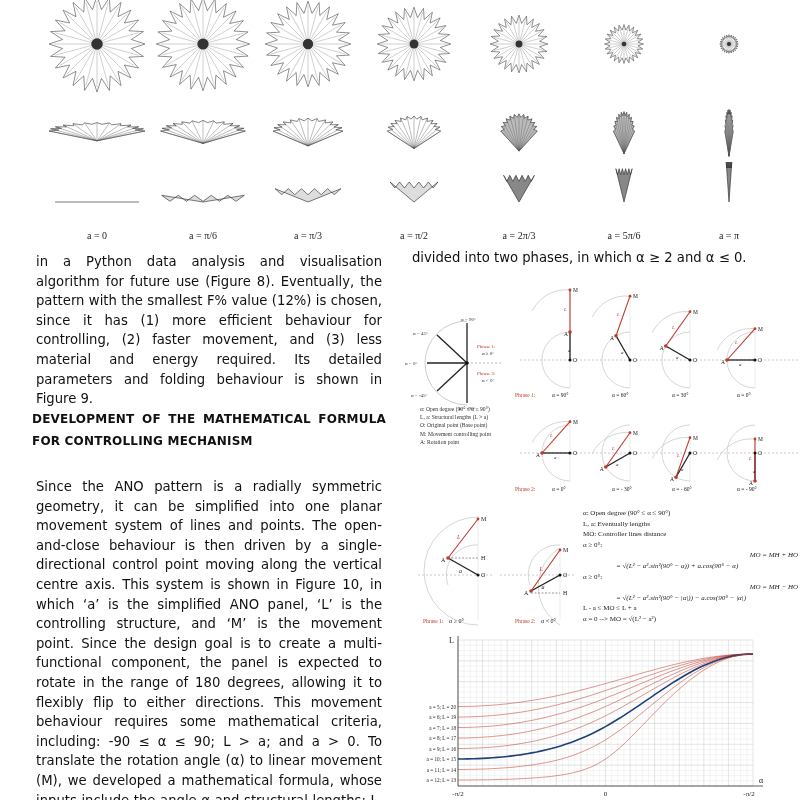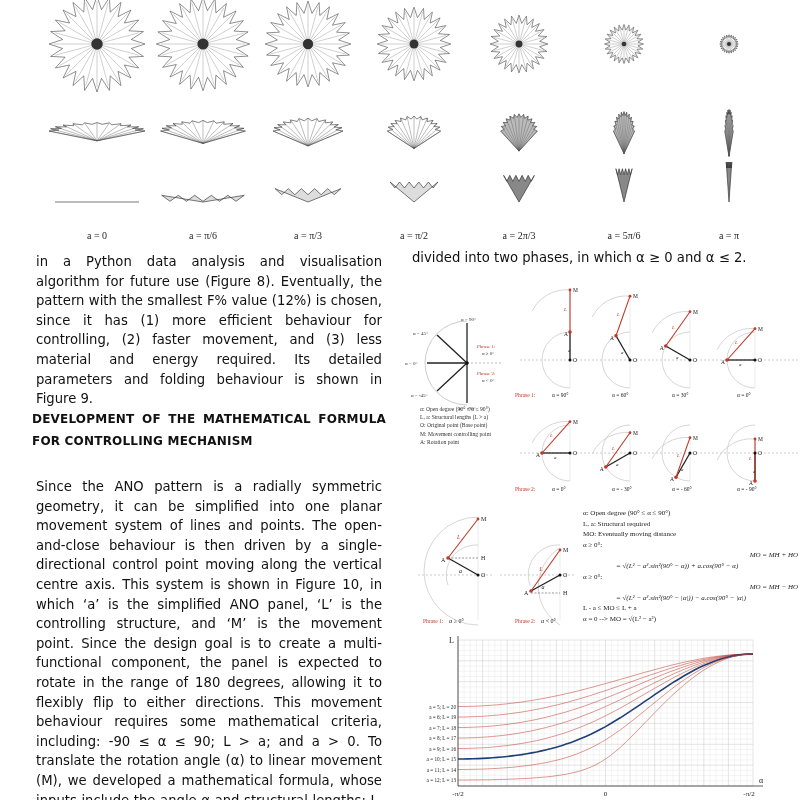--- a/index.html
+++ b/index.html
@@ -357,21 +357,21 @@
 <div class="fig8-label" style="left: 97px;">a = 0</div><div class="fig8-label" style="left: 203px;">a = π/6</div><div class="fig8-label" style="left: 308px;">a = π/3</div><div class="fig8-label" style="left: 414px;">a = π/2</div><div class="fig8-label" style="left: 519px;">a = 2π/3</div><div class="fig8-label" style="left: 624px;">a = 5π/6</div><div class="fig8-label" style="left: 729px;">a = π</div></div>
 
 <div id="col-left-top" class="abs body-text">
   <p>in a Python data analysis and visualisation algorithm for future use (Figure 8).  Eventually, the pattern with the smallest F% value (12%) is chosen, since it has (1) more efficient behaviour for controlling, (2) faster movement, and (3) less material and energy required.  Its detailed parameters and folding behaviour is shown in Figure 9.</p>
 </div>
 <div id="section-heading" class="abs">DEVELOPMENT OF THE MATHEMATICAL FORMULA FOR CONTROLLING MECHANISM</div>
 <div id="col-left-bottom" class="abs body-text">
   <p>Since the ANO pattern is a radially symmetric geometry, it can be simplified into one planar movement system of lines and points.  The open-and-close behaviour is then driven by a single-directional control point moving along the vertical centre axis. This system is shown in Figure 10, in which ‘a’ is the simplified ANO panel, ‘L’ is the controlling structure, and ‘M’ is the movement point.  Since the design goal is to create a multi-functional component, the panel is expected to rotate in the range of 180 degrees, allowing it to flexibly flip to either directions.  This movement behaviour requires some mathematical criteria, including:  -90 ≤ α ≤ 90; L &gt; a; and a &gt; 0.  To translate the rotation angle (α) to linear movement (M), we developed a mathematical formula, whose inputs include the angle α and structural lengths: L, a; and out-</p>
 </div>
 
-<div id="col-right-top" class="abs body-text" style="text-align:left;">divided into two phases, in which α ≥ 0 and α ≤ 2.</div>
+<div id="col-right-top" class="abs body-text" style="text-align:left;">divided into two phases, in which α ≥ 2 and α ≤ 0.</div>
 
 <svg class="abs" style="left:405px;top:315px;" width="100" height="95">
   <path d="M62,6 A42,42 0 0,0 62,90" fill="none" stroke="#ccc" stroke-width="1"></path>
   <line x1="62" y1="48" x2="98" y2="48" stroke="#bbb" stroke-dasharray="2,2"></line>
   <line x1="62" y1="48" x2="62" y2="8" stroke="#222" stroke-width="1.3"></line>
   <line x1="62" y1="48" x2="32" y2="20" stroke="#222" stroke-width="1.3"></line>
   <line x1="62" y1="48" x2="22" y2="48" stroke="#222" stroke-width="1.3"></line>
   <line x1="62" y1="48" x2="32" y2="76" stroke="#222" stroke-width="1.3"></line>
   <line x1="62" y1="48" x2="62" y2="88" stroke="#222" stroke-width="1.3"></line>
   <circle cx="62" cy="48" r="1.8" fill="#111"></circle>
@@ -567,22 +567,22 @@
       <text x="158" y="90" font-size="6" fill="#222">H</text>
       <text x="134.5" y="65.5" font-size="6" fill="#c0392b" font-style="italic">L</text>
       <text x="136.5" y="84" font-size="6" fill="#222" font-style="italic">a</text>
       <text x="110" y="118" font-size="5.5" fill="#c0392b">Phrase 2:</text>
       <text x="136" y="118" font-size="6" fill="#222">α &lt; 0°</text>
     </g>
   </svg>
 
 <div id="formula-block" class="abs">
   <div>α: Open degree (90° ≤ α ≤ 90°)</div>
-  <div>L, a: Structural required</div>
-  <div>MO: Eventually moving distance</div>
+  <div>L, a: Eventually lengths</div>
+  <div>MO: Controller lines distance</div>
   <div>α ≥ 0°:</div>
   <div class="ind">MO = MH + HO</div>
   <div class="ind2">= √(L² − a².sin²(90° − α)) + a.cos(90° − α)</div>
   <div>α ≥ 0°:</div>
   <div class="ind">MO = MH − HO</div>
   <div class="ind2">= √(L² − a².sin²(90° − |α|)) − a.cos(90° − |α|)</div>
   <div>L - a ≤ MO ≤ L + a</div>
   <div>α = 0 --&gt; MO = √(L² − a²)</div>
 </div>
 

